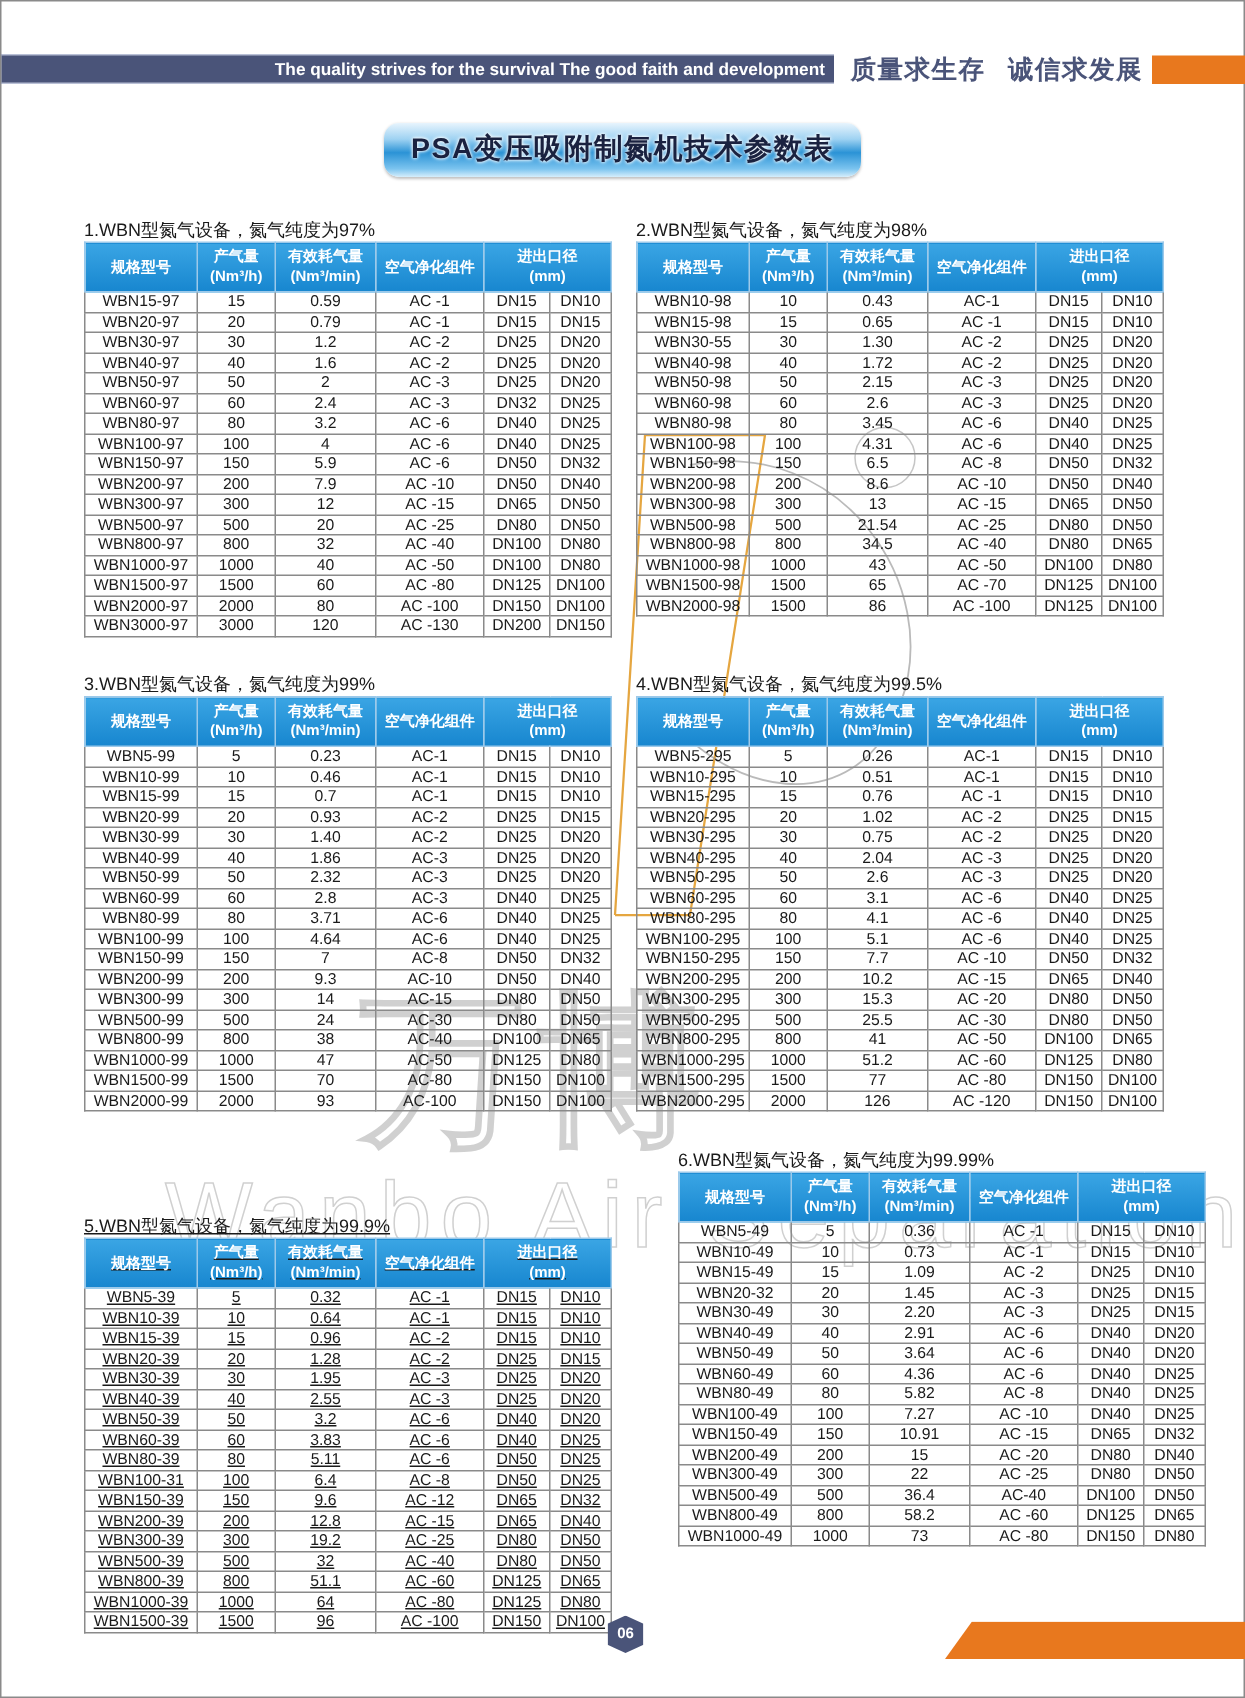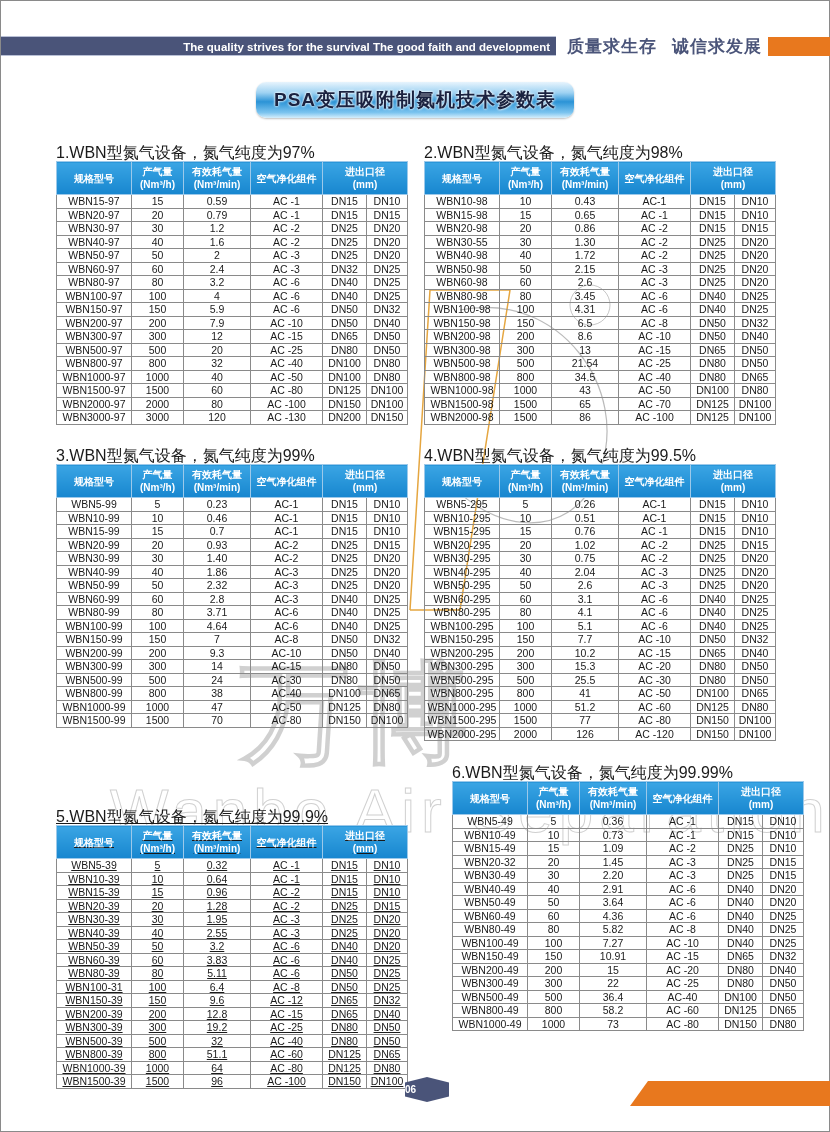--- a/index.html
+++ b/index.html
@@ -37,21 +37,21 @@
     border-radius: 10px;
     background: linear-gradient(to bottom, #e7f4fd 0%, #9ed2f2 30%, #2b93d6 55%, #7cc4ef 85%, #d6eefb 100%);
     box-shadow: 0 1px 2px rgba(0,0,0,0.25);
     text-align: center; line-height: 36px;
     font-size: 19px; font-weight: bold; color: #1a2240; letter-spacing: 1px;
     text-shadow: 0 0 2px #ffffff, 0 0 3px #ffffff;
   }
   
   .section { position: absolute; }
   .section-title {
-    font-size: 16px; color: #1a1a1a; height: 16px; line-height: 16px; white-space: nowrap;
+    font-size: 12px; color: #1a1a1a; height: 16px; line-height: 16px; white-space: nowrap;
   }
   table.spec {
     border-collapse: collapse; table-layout: fixed;
     font-size: 10.5px;
   }
   table.spec th {
     background: #1d8fd6;
     background: linear-gradient(to bottom, #3aa5e4, #1786cf);
     color: #ffffff; font-weight: bold; font-size: 10px; line-height: 13px;
     border: 1px solid #9cc9ea; padding: 0; height: 32px; text-align: center;
@@ -77,24 +77,24 @@
     position: absolute; left: 110px; top: 775px; font-size: 62px;
     color: transparent; -webkit-text-stroke: 1px rgba(150,150,150,0.45); letter-spacing: 6px;
     pointer-events: none; white-space: nowrap;
   }
   .watermark-logo {
     position: absolute; left: 400px; top: 270px; width: 230px; height: 360px;
     pointer-events: none;
   }
   
   .page-num {
-    position: absolute; left: 405px; top: 1077px; width: 44px; height: 25px;
+    position: absolute; left: 405px; top: 1077px; width: 24px; height: 25px;
     background: #4a5479;
     clip-path: polygon(50% 0, 100% 22%, 100% 78%, 50% 100%, 0 78%, 0 22%);
-    color: #ffffff; font-weight: bold; font-size: 10px; line-height: 25px;
+    color: #ffffff; font-weight: bold; font-size: 10px; text-align: center; line-height: 25px;
   }
   .footer-bar {
     position: absolute; left: 630px; top: 1081px; width: 200px; height: 25px;
     background: #e8781e;
     clip-path: polygon(9% 0, 100% 0, 100% 100%, 0 100%);
   }
 </style>
 </head>
 <body>
 
@@ -328,28 +328,20 @@
         </tr>
         <tr>
           <td>WBN15-98</td>
           <td>15</td>
           <td>0.65</td>
           <td>AC -1</td>
           <td>DN15</td>
           <td>DN10</td>
         </tr>
         <tr>
-          <td>WBN20-98</td>
-          <td>20</td>
-          <td>0.86</td>
-          <td>AC -2</td>
-          <td>DN15</td>
-          <td>DN15</td>
-        </tr>
-        <tr>
           <td>WBN30-55</td>
           <td>30</td>
           <td>1.30</td>
           <td>AC -2</td>
           <td>DN25</td>
           <td>DN20</td>
         </tr>
         <tr>
           <td>WBN40-98</td>
           <td>40</td>
@@ -617,20 +609,28 @@
           <td>DN80</td>
         </tr>
         <tr>
           <td>WBN1500-99</td>
           <td>1500</td>
           <td>70</td>
           <td>AC-80</td>
           <td>DN150</td>
           <td>DN100</td>
         </tr>
+        <tr>
+          <td>WBN2000-99</td>
+          <td>2000</td>
+          <td>93</td>
+          <td>AC-100</td>
+          <td>DN150</td>
+          <td>DN100</td>
+        </tr>
       </tbody>
   </table>
 </div>
 
 <div class="section" style="left:424px; top:448px;">
   <div class="section-title">4.WBN型氮气设备，氮气纯度为99.5%</div>
   <table class="spec">
     <colgroup>
         <col class="col-model">
         <col class="col-out">

